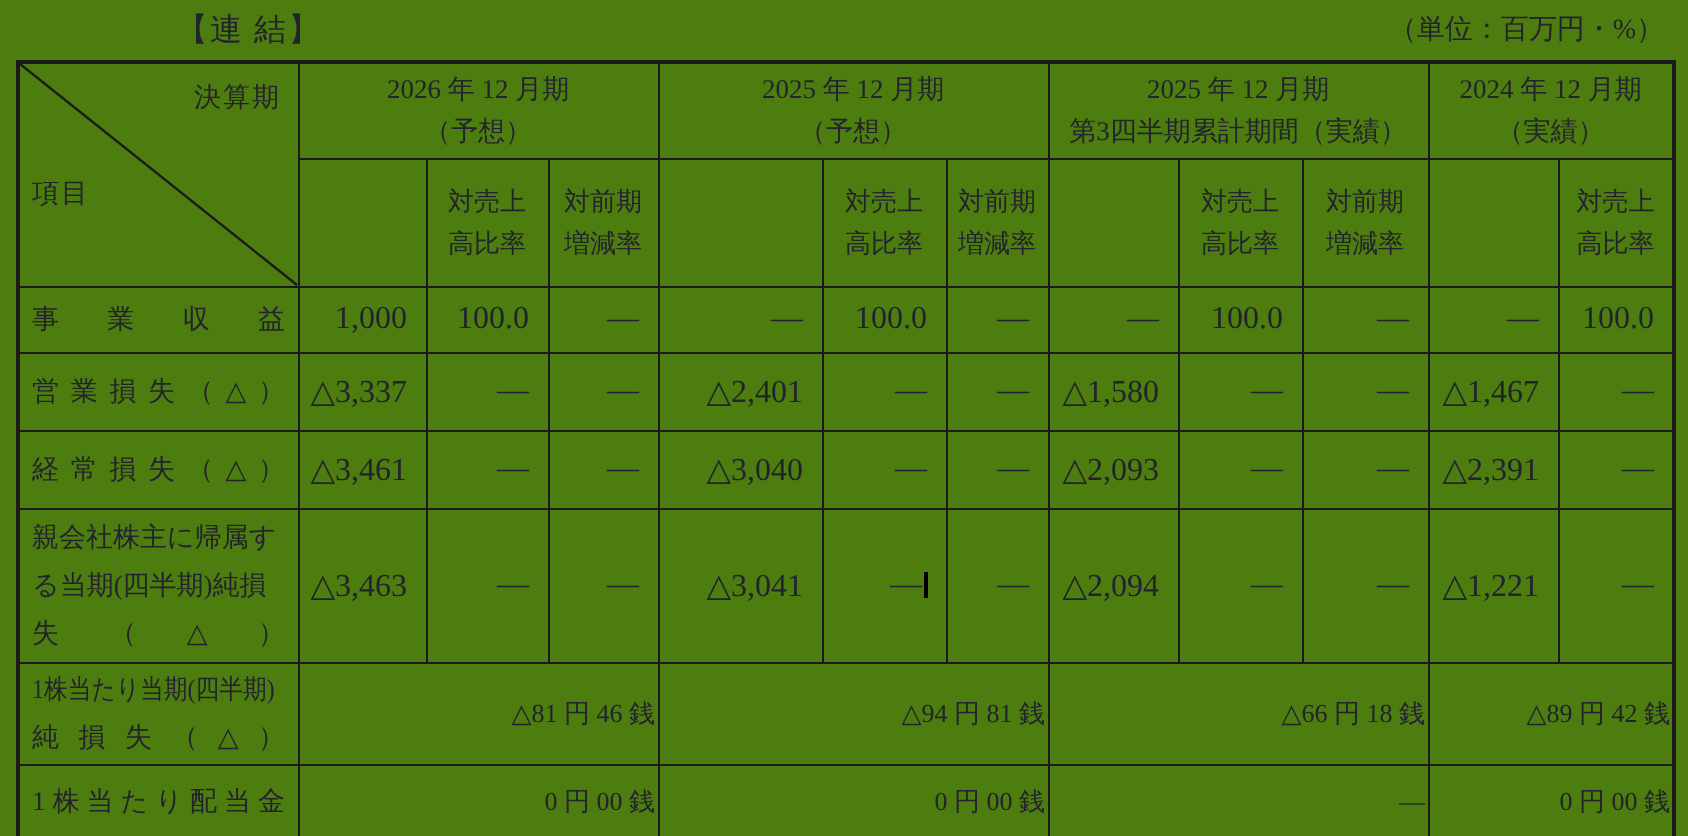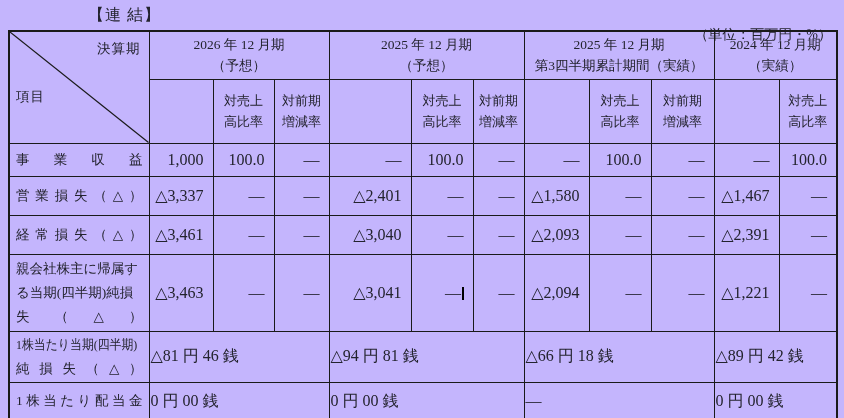--- a/index.html
+++ b/index.html
@@ -1,22 +1,22 @@
 <!DOCTYPE html>
 <html><head>
 <meta charset="utf-8">
 <style>
   html,body{margin:0;padding:0;background:#ffffff;}
   .page{
-    position:relative;width:844px;height:418px;background:#c4b5fd;
+    position:relative;width:844px;height:418px;background:#4d7c0f;
     font-family:"Liberation Serif","DejaVu Serif",serif;
     color:#23232e;overflow:hidden;
   }
   .title{position:absolute;left:88px;top:5px;font-size:16px;letter-spacing:1px;}
-  .unit{position:absolute;right:12px;top:6px;font-size:14px;margin-top:20px;}
+  .unit{position:absolute;right:12px;top:6px;font-size:14px;}
   table.fin{
     position:absolute;left:8px;top:30px;width:828px;
     border-collapse:collapse;table-layout:fixed;
     border:2px solid #1a1a1a;
   }
   table.fin td{border:1px solid #1a1a1a;overflow:hidden;}
   tr.ra{height:48px;} tr.rb{height:64px;}
   tr.r1{height:33px;} tr.r2{height:39px;padding-left:34px;} tr.r3{height:39px;}
   tr.r4{height:77px;} tr.r5{height:47px;} tr.r6{height:39px;}
 
@@ -36,21 +36,21 @@
     font-size:13px;line-height:21px;white-space:pre-line;padding:0;
   }
   
   td.clabel{padding:1px 6px;font-size:13.5px;vertical-align:middle;}
   .jline{text-align:justify;text-align-last:justify;line-height:24px;}
   .nline{line-height:24px;white-space:nowrap;}
   .condensed{transform:scaleX(0.88);transform-origin:left center;white-space:nowrap;line-height:24px;}
   
   td.num{text-align:right;padding:0 9px 0 2px;font-size:16px;vertical-align:middle;white-space:nowrap;}
   
-  td.merged{text-align:left;font-size:16px;vertical-align:middle;}
+  td.merged{text-align:right;font-size:13px;vertical-align:middle;}
   .caret{display:inline-block;width:1.5px;height:13px;background:#000;margin-left:1px;vertical-align:-2px;}
 </style>
 </head>
 <body>
 
 <div class="page">
   <div class="title">【連 結】</div>
   <div class="unit">（単位：百万円・%）</div>
 
   <table class="fin">

